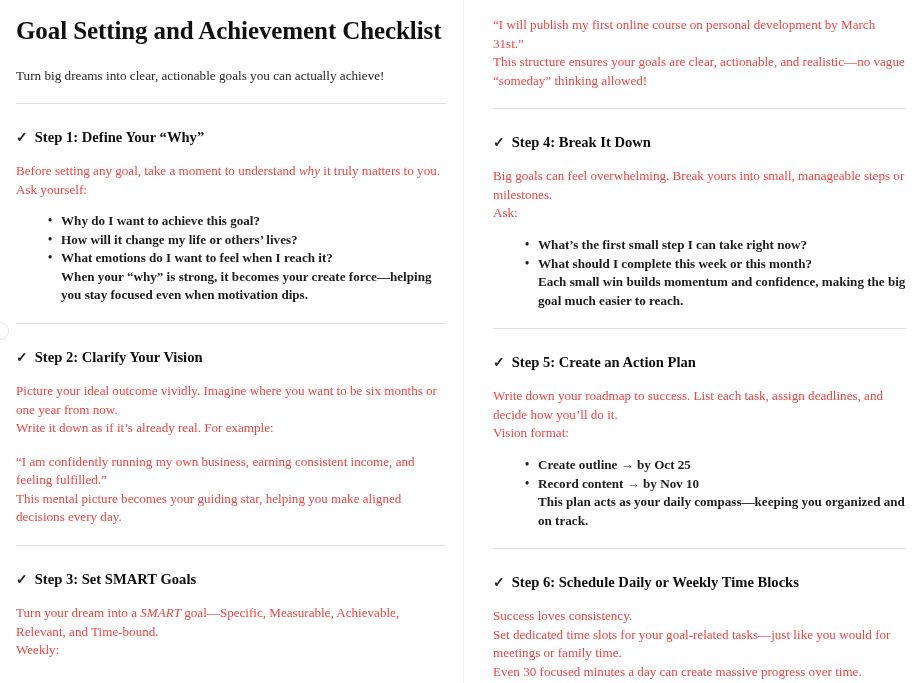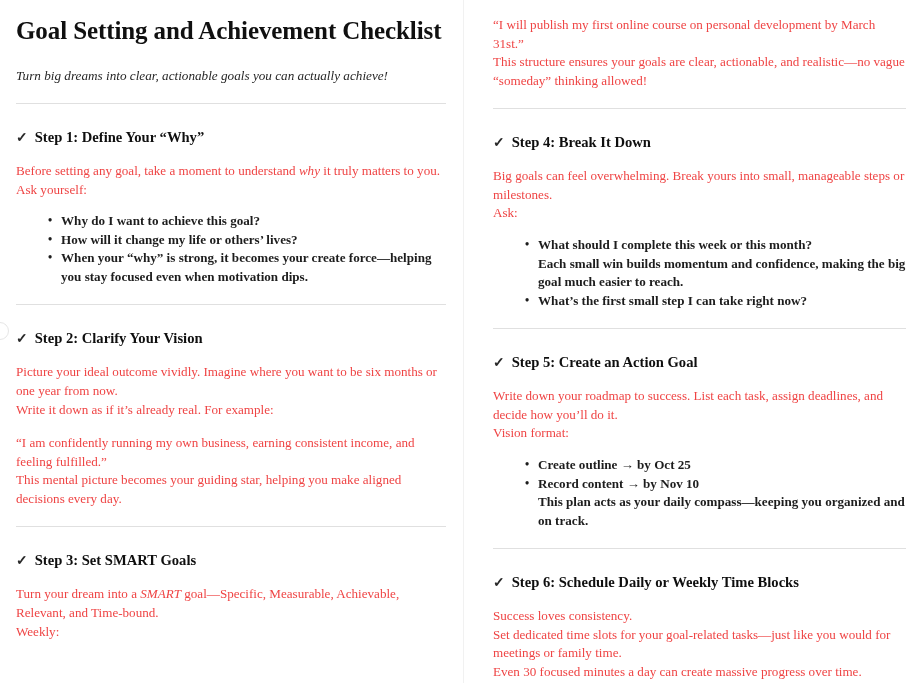--- a/index.html
+++ b/index.html
@@ -65,21 +65,20 @@
   
   .doc-title {
     font-size: 25px;
     font-weight: bold;
     line-height: 1.22;
     letter-spacing: -0.1px;
     margin: 6px 0 0 0;
     color: #101010;
   }
   .doc-subtitle {
-    font-style: italic;
     font-size: 13.2px;
     line-height: 1.4;
     margin: 20px 0 0 0;
     color: #262626;
   }
 
   hr.rule {
     border: 0;
     border-top: 1px solid #e0e0e0;
     margin: 18px 0 0 0;
@@ -162,20 +161,21 @@
 
     <p class="body">
       <span>Before setting any goal, take a moment to understand </span><em class="it">why</em><span> it truly matters to you.</span><br>
       <span>Ask yourself:</span>
     </p>
 
     <ul class="bullets">
       <li><span>Why do I want to achieve this goal?</span></li>
       <li><span>How will it change my life or others’ lives?</span></li>
       <li>
+        <span>What emotions do I want to feel when I reach it?</span>
         <span class="cont">When your “why” is strong, it becomes your create force—helping you stay focused even when motivation dips.</span>
       </li>
     </ul>
 
     <hr class="rule">
 
     <div class="step-head">
       <span class="check">✓</span>
       <span>Step 2: Clarify Your Vision</span>
     </div>
@@ -217,32 +217,32 @@
       <span class="check">✓</span>
       <span>Step 4: Break It Down</span>
     </div>
 
     <p class="body">
       <span>Big goals can feel overwhelming. Break yours into small, manageable steps or milestones.</span><br>
       <span>Ask:</span>
     </p>
 
     <ul class="bullets">
+      <li><span>What’s the first small step I can take right now?</span></li>
       <li>
         <span>What should I complete this week or this month?</span>
         <span class="cont">Each small win builds momentum and confidence, making the big goal much easier to reach.</span>
       </li>
-      <li><span>What’s the first small step I can take right now?</span></li>
     </ul>
 
     <hr class="rule">
 
     <div class="step-head">
       <span class="check">✓</span>
-      <span>Step 5: Create an Action Goal</span>
+      <span>Step 5: Create an Action Plan</span>
     </div>
 
     <p class="body">
       <span>Write down your roadmap to success. List each task, assign deadlines, and decide how you’ll do it.</span><br>
       <span>Vision format:</span>
     </p>
 
     <ul class="bullets">
       <li><span>Create outline → by Oct 25</span></li>
       <li>

